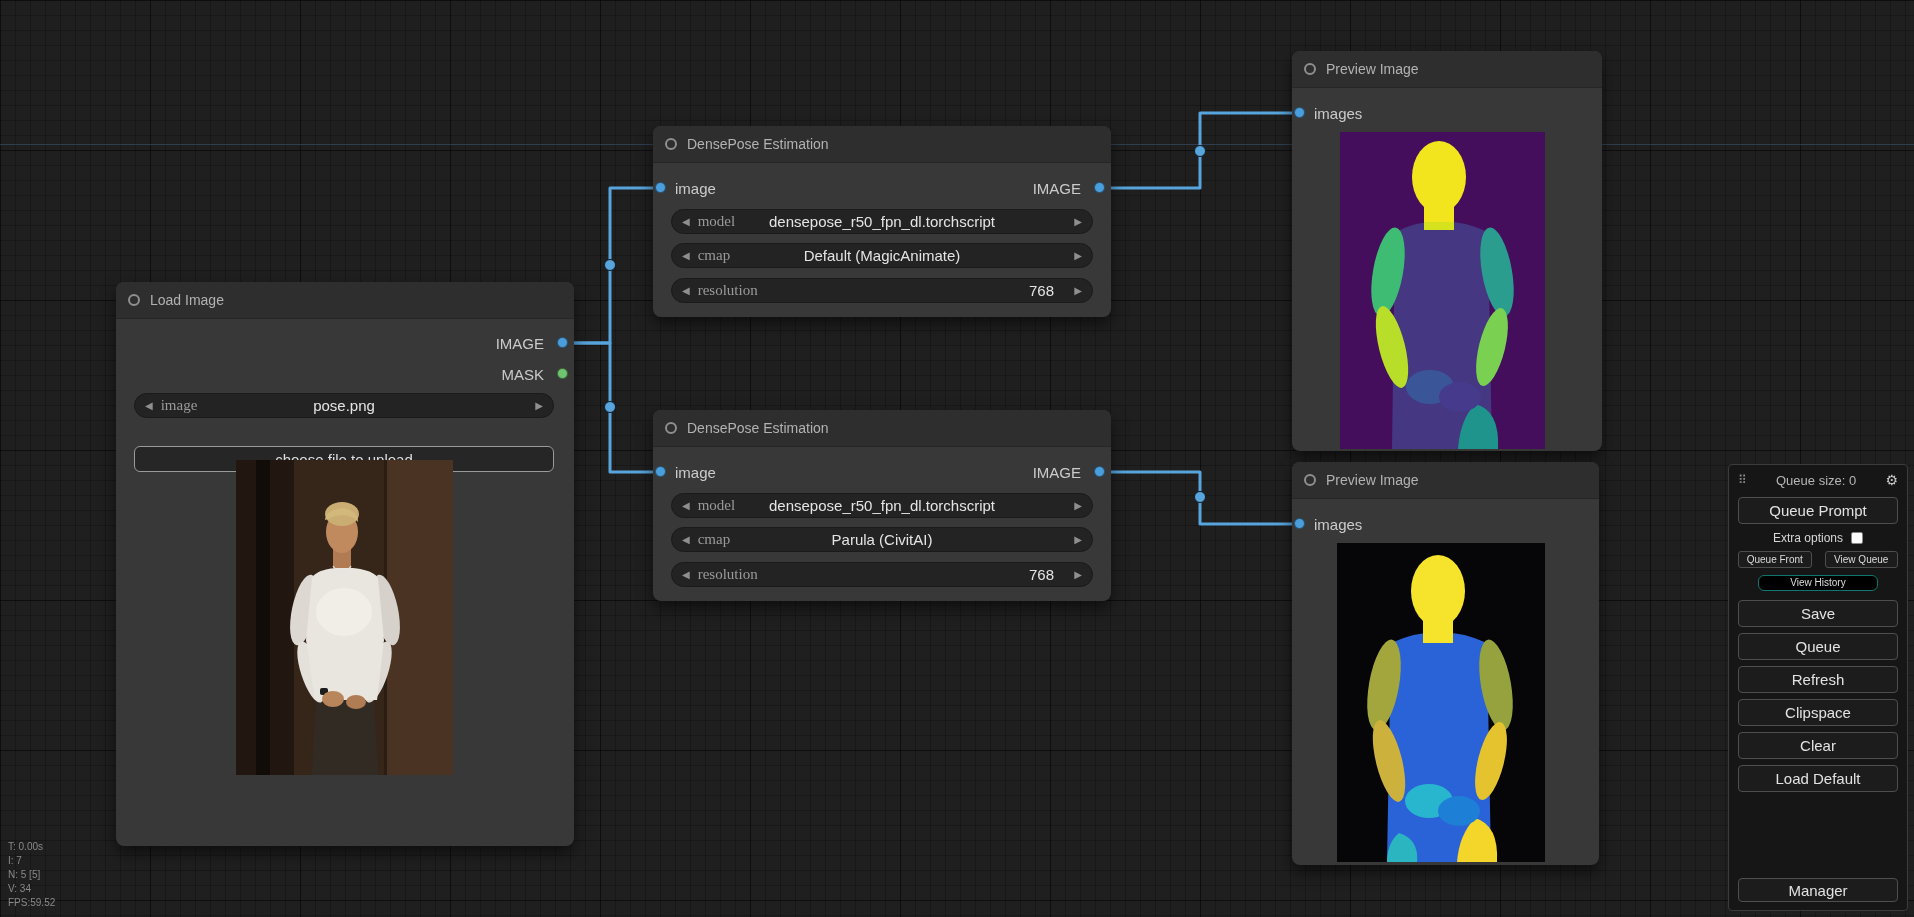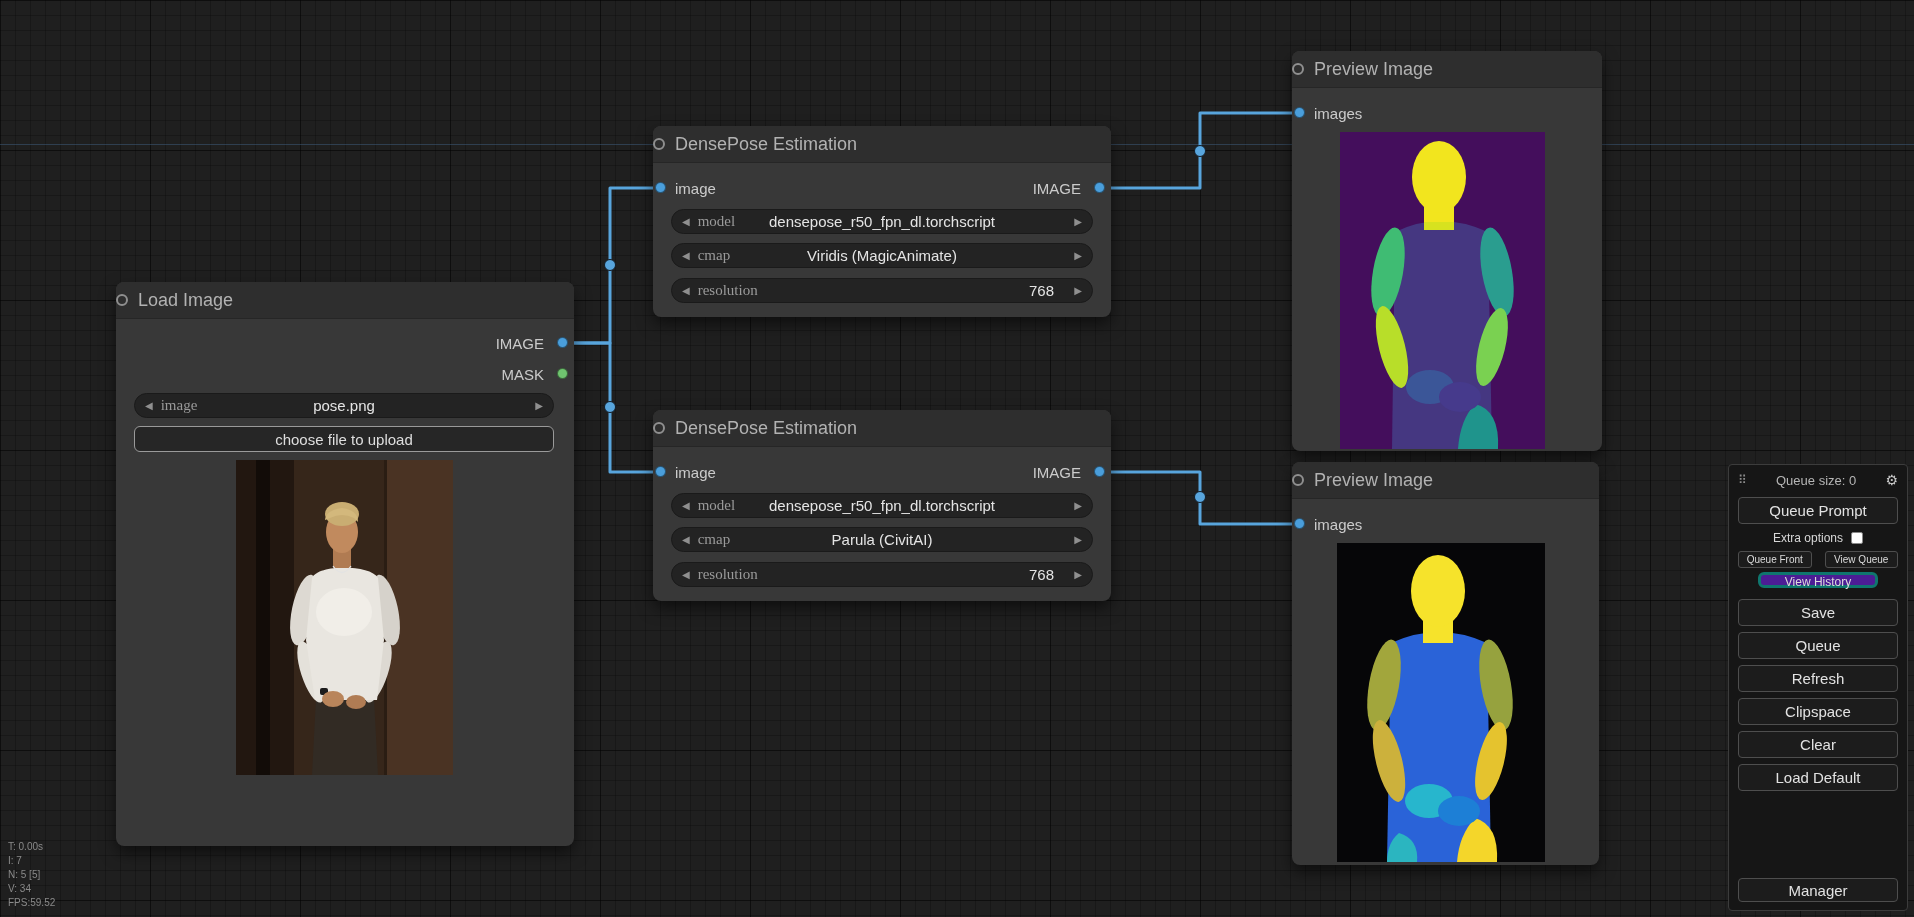--- a/index.html
+++ b/index.html
@@ -15,50 +15,50 @@
     background-image:
       linear-gradient(rgba(0,0,0,.40) 1px, transparent 1px),
       linear-gradient(90deg, rgba(0,0,0,.40) 1px, transparent 1px),
       linear-gradient(rgba(0,0,0,.22) 1px, transparent 1px),
       linear-gradient(90deg, rgba(0,0,0,.22) 1px, transparent 1px);
     background-size:150px 150px,150px 150px,15px 15px,15px 15px;
   }
   .hline{position:absolute;left:0;top:144px;width:100%;height:1px;background:#3d5a78;opacity:.55;z-index:0;}
   .links{position:absolute;left:0;top:0;z-index:1;pointer-events:none;}
   .node{position:absolute;background:#383838;border-radius:8px;box-shadow:0 7px 16px rgba(0,0,0,.55);z-index:2;}
-  .node-title{height:37px;background:#2e2e2e;border-radius:8px 8px 0 0;display:flex;align-items:center;padding:0 0;color:#b2b2b2;font-size:18px;border-bottom:1px solid #262626;}
+  .node-title{height:37px;background:#2e2e2e;border-radius:8px 8px 0 0;display:flex;align-items:center;padding:0 12px;color:#b2b2b2;font-size:14px;border-bottom:1px solid #262626;}
   .title-dot{width:12px;height:12px;border-radius:50%;border:2px solid #8f8f8f;margin-right:10px;flex:0 0 auto;}
   .slot-dot{position:absolute;width:11px;height:11px;border-radius:50%;background:var(--slot_image);border:1px solid rgba(0,0,0,.45);z-index:3;}
   .slot-dot.in{left:2px;}
   .slot-dot.out{right:6px;}
   .slot-label{position:absolute;color:#cbcbcb;font-size:15px;}
   .slot-label.in{left:22px;}
   .slot-label.out{right:30px;}
   .widget{position:absolute;left:18px;right:18px;height:25px;background:#232323;border:1px solid #1a1a1a;border-radius:13px;display:flex;align-items:center;padding:0 10px;color:#dedede;font-size:15px;}
   .arrow{color:#8f8f8f;font-size:10px;line-height:1;flex:0 0 auto;}
   .arrow.right{margin-left:auto;}
   .wlabel{color:#9a9a9a;margin-left:8px;font-family:Liberation Serif, serif;}
   .wvalue{position:absolute;left:78px;right:78px;text-align:center;color:#e4e4e4;white-space:nowrap;}
   .wvalue.num{left:auto;right:38px;text-align:right;}
-  .upload-btn{position:absolute;left:18px;right:20px;height:26px;background:#262626;border:1px solid #9a9a9a;border-radius:6px;color:#dedede;font-size:15px;display:flex;align-items:center;justify-content:center;}
+  .upload-btn{position:absolute;left:18px;right:20px;height:26px;background:#262626;border:1px solid #9a9a9a;border-radius:6px;color:#dedede;font-size:15px;display:flex;align-items:center;justify-content:center;margin-top:20px;}
   .img-frame{position:absolute;overflow:hidden;background:#000;}
   .img-frame svg{display:block;width:100%;height:100%;}
   
   .menu{position:absolute;left:1728px;top:464px;width:180px;height:447px;background:#161616;border:1px solid #3c3c3c;border-radius:4px;z-index:4;padding:4px 9px 6px 9px;display:flex;flex-direction:column;color:#ddd;}
   .menu-header{display:flex;align-items:center;justify-content:space-between;color:#b5b5b5;font-size:13px;height:22px;margin-bottom:3px;}
   .drag-handle{color:#8b8b8b;font-size:12px;cursor:move;}
   .gear{color:#c9c9c9;font-size:14px;cursor:pointer;}
   .menu-btn{background:#1c1c1c;border:1px solid #4e4e4e;border-radius:4px;color:#e2e2e2;font-size:15px;height:27px;width:100%;margin:3px 0;font-family:inherit;cursor:pointer;}
   .menu-btn.tall{height:50px;white-space:normal;line-height:19px;padding:2px 14px;}
   .extra-row{display:flex;align-items:center;justify-content:center;font-size:12px;color:#d8d8d8;height:18px;margin:2px 0;}
   .checkbox{width:12px;height:12px;background:#fff;border:1px solid #888;border-radius:2px;margin-left:8px;display:inline-block;}
   .small-row{display:flex;gap:13px;margin:2px 0;border-radius:7px;}
   .menu-btn-sm{flex:1;background:#1c1c1c;border:1px solid #4e4e4e;border-radius:3px;color:#dcdcdc;font-size:10px;height:17px;padding:0;font-family:inherit;cursor:pointer;}
   .history-wrap{text-align:center;margin:2px 0 6px 0;}
-  .menu-btn-xs{width:75%;background:#4c1d95;border:3px solid #0f766e;border-radius:6px;color:#dcdcdc;font-size:12px;height:16px;padding:0;font-family:inherit;cursor:pointer;}
+  .menu-btn-xs{width:75%;background:#000000;border:1px solid #0f766e;border-radius:6px;color:#dcdcdc;font-size:10px;height:16px;padding:0;font-family:inherit;cursor:pointer;}
   .menu-spacer{flex:1;}
   .stats{position:absolute;left:8px;top:840px;color:#8a8a8a;font-size:10px;line-height:14px;z-index:1;}
 </style>
 </head>
 <body>
 
 <div class="canvas">
 
   <div class="hline"></div>
 
@@ -134,21 +134,21 @@
 
     <div class="widget" style="top:83px;">
       <span class="arrow">◀</span>
       <span class="wlabel">model</span>
       <span class="wvalue">densepose_r50_fpn_dl.torchscript</span>
       <span class="arrow right">▶</span>
     </div>
     <div class="widget" style="top:117px;">
       <span class="arrow">◀</span>
       <span class="wlabel">cmap</span>
-      <span class="wvalue">Viridis (MagicAnimate)</span>
+      <span class="wvalue">Default (MagicAnimate)</span>
       <span class="arrow right">▶</span>
     </div>
     <div class="widget" style="top:152px;">
       <span class="arrow">◀</span>
       <span class="wlabel">resolution</span>
       <span class="wvalue num">768</span>
       <span class="arrow right">▶</span>
     </div>
   </div>
 

